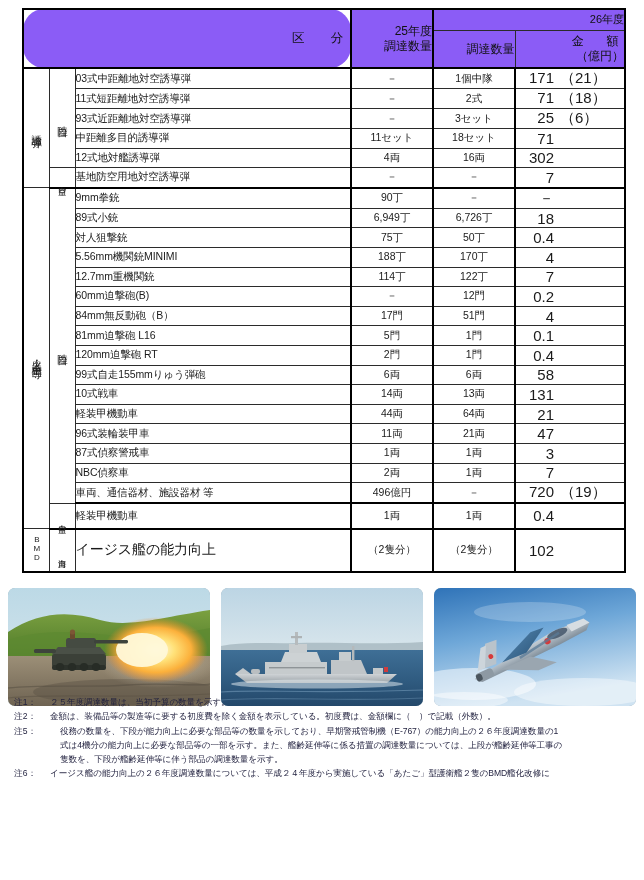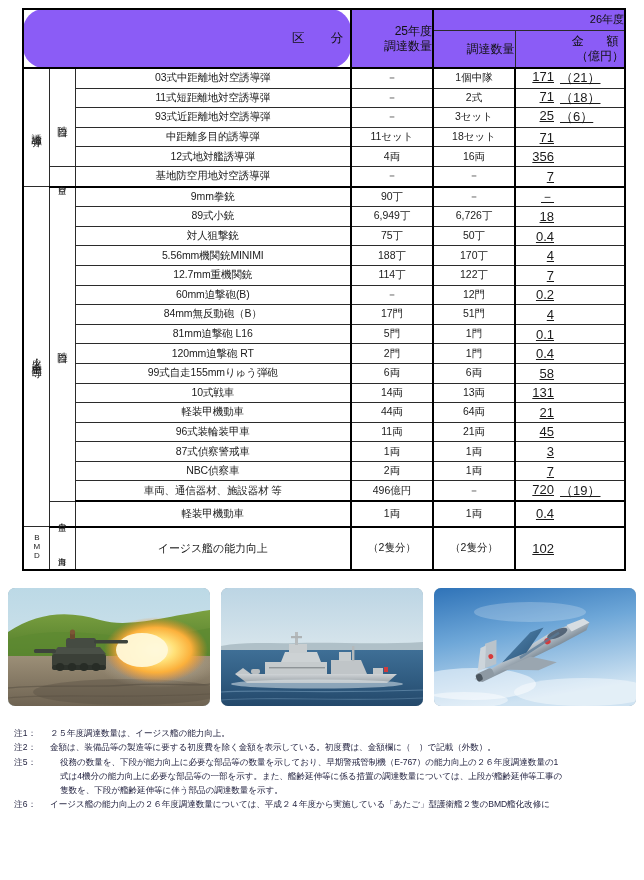--- a/index.html
+++ b/index.html
@@ -93,40 +93,39 @@
     font-size: 8.5px;
     white-space: nowrap;
   }
   .vcell span.stack {
     display: block;
     font-size: 8px;
     line-height: 1.02;
   }
 
   td.item {
-    text-align: center;
+    text-align: left;
     padding-left: 7px;
     font-size: 10.5px;
     height: 18.6px;
     white-space: nowrap;
     letter-spacing: -0.1px;
   }
   td.num {
     text-align: right;
     padding-right: 9px;
     font-size: 10.5px;
     white-space: nowrap;
   }
   td.num.center { text-align: center; padding-right: 0; }
   td.money {
     text-align: left;
     padding-left: 0;
-    font-size: 13px;
+    font-size: 15px;
     white-space: nowrap;
-    text-decoration: underline;
   }
   .money-inner {
     display: flex;
     justify-content: flex-start;
     padding-left: 12px;
   }
   .money-val {
     display: inline-block;
     min-width: 26px;
     text-align: right;
@@ -154,21 +153,21 @@
     overflow: hidden;
     position: relative;
     background: #8fa7b5;
   }
   .photo svg { display: block; width: 100%; height: 100%; }
 
   
   .notes {
     position: absolute;
     left: 14px;
-    top: 727px;
+    top: 696px;
     width: 622px;
     font-size: 8.6px;
     line-height: 1.62;
     color: #1f1f3d;
   }
   .note-row {
     display: flex;
     align-items: flex-start;
     margin-bottom: 0.5px;
   }
@@ -272,21 +271,21 @@
               <span class="money-paren"></span>
             </div>
           </td>
         </tr>
         <tr>
           <td class="item thick-r">12式地対艦誘導弾</td>
           <td class="num center thick-r">4両</td>
           <td class="num center thick-r">16両</td>
           <td class="money outer-right">
             <div class="money-inner">
-              <span class="money-val">356</span>
+              <span class="money-val">302</span>
               <span class="money-paren"></span>
             </div>
           </td>
         </tr>
 
         <tr>
           <td class="vcell thick-b">
             <span class="vsmall">空自</span>
           </td>
           <td class="item thick-r thick-b">基地防空用地対空誘導弾</td>
@@ -437,21 +436,21 @@
               <span class="money-paren"></span>
             </div>
           </td>
         </tr>
         <tr>
           <td class="item thick-r">96式装輪装甲車</td>
           <td class="num center thick-r">11両</td>
           <td class="num center thick-r">21両</td>
           <td class="money outer-right">
             <div class="money-inner">
-              <span class="money-val">45</span>
+              <span class="money-val">47</span>
               <span class="money-paren"></span>
             </div>
           </td>
         </tr>
         <tr>
           <td class="item thick-r">87式偵察警戒車</td>
           <td class="num center thick-r">1両</td>
           <td class="num center thick-r">1両</td>
           <td class="money outer-right">
             <div class="money-inner">
@@ -498,21 +497,21 @@
           </td>
         </tr>
 
         <tr>
           <td class="vcell outer-left outer-bottom" style="height:42px;">
             <span class="stack" style="writing-mode:vertical-rl;text-orientation:upright;display:inline-block;letter-spacing:0.02em;font-size:8px;">BMD</span>
           </td>
           <td class="vcell outer-bottom">
             <span class="vsmall">海自</span>
           </td>
-          <td class="item thick-r outer-bottom" style="font-size:11px;">イージス艦の能力向上</td>
+          <td class="item thick-r outer-bottom" style="font-size:14px;">イージス艦の能力向上</td>
           <td class="num center thick-r outer-bottom">（2隻分）</td>
           <td class="num center thick-r outer-bottom">（2隻分）</td>
           <td class="money outer-right outer-bottom">
             <div class="money-inner">
               <span class="money-val">102</span>
               <span class="money-paren"></span>
             </div>
           </td>
         </tr>
       </tbody>
@@ -659,21 +658,21 @@
         <ellipse cx="30" cy="112" rx="44" ry="8" fill="#ffffff" opacity="0.45"></ellipse>
       </svg>
     </div>
   </div>
 
   <div class="notes">
 
     <div class="note-row">
       <div class="note-label">注1：</div>
       <div class="note-text">
-        <span>２５年度調達数量は、イージス艦の能力向上。</span>
+        <span>２５年度調達数量は、当初予算の数量を示す。</span>
       </div>
     </div>
 
     <div class="note-row">
       <div class="note-label">注2：</div>
       <div class="note-text">
         <span>金額は、装備品等の製造等に要する初度費を除く金額を表示している。初度費は、金額欄に（　）で記載（外数）。</span>
       </div>
     </div>
 

